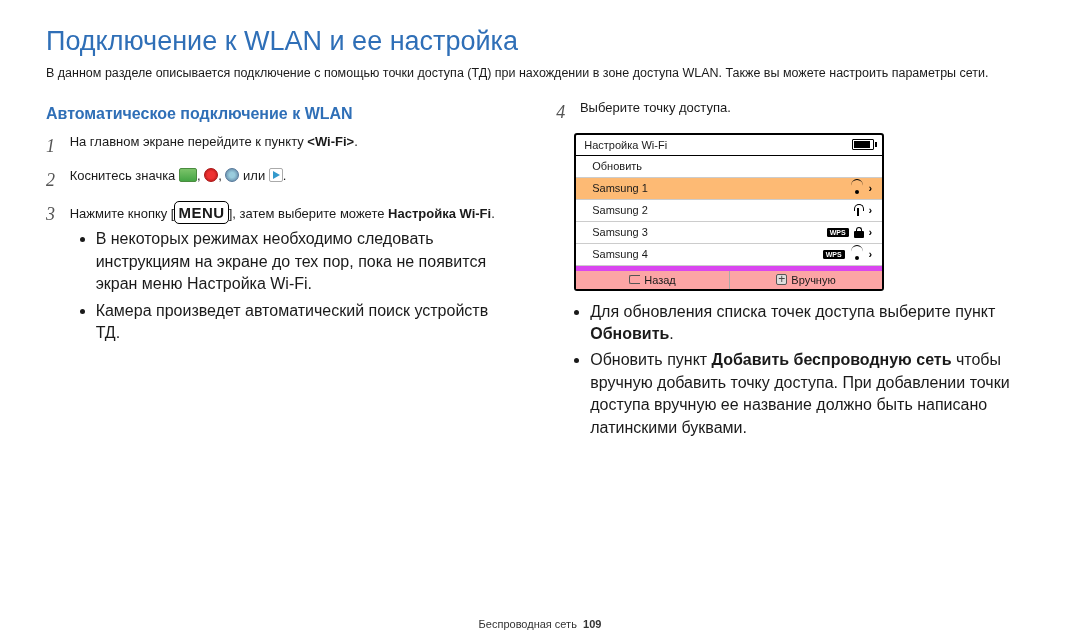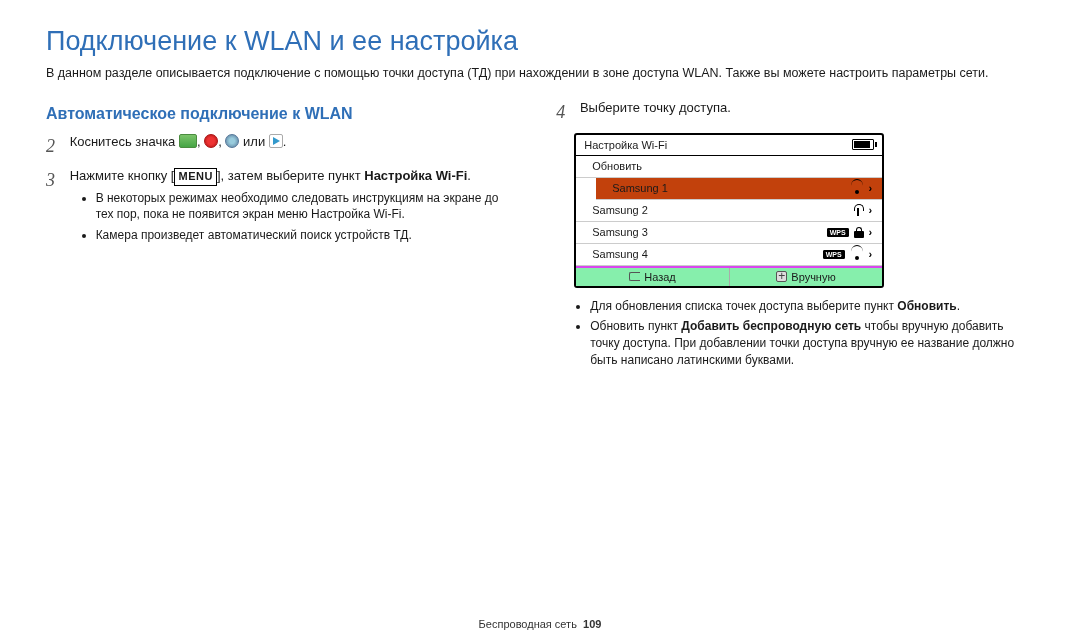--- a/index.html
+++ b/index.html
@@ -37,35 +37,35 @@
     font-style:italic;
     font-size:18px;
     color:#555;
     display:inline-block;
     width:20px;
     font-family: Georgia, 'Times New Roman', serif;
     vertical-align:top;
   }
   .step-body { display:inline-block; width:calc(100% - 24px); vertical-align:top; }
   ul.sub-b { list-style:disc; padding-left:26px; margin:4px 0 0 0; }
-  ul.sub-b li { font-size:12px; margin-bottom:4px; line-height:1.4; }
+  ul.sub-b li { font-size:16px; margin-bottom:4px; line-height:1.4; }
   .inline-icon {
     display:inline-block; width:18px; height:14px;
     background:#ddd; border:1px solid #999; border-radius:2px;
     vertical-align:middle; position:relative; top:-1px;
   }
   .ic-green { background:linear-gradient(#7bc36a,#45a545); border-color:#4a8c3f; }
   .ic-red   { background:radial-gradient(circle,#e33 40%,#a11); border-color:#a11; border-radius:50%; width:14px; height:14px; }
   .ic-globe { background:radial-gradient(circle,#9cd 30%,#579); border-color:#579; border-radius:50%; width:14px; height:14px; }
   .ic-play  { background:#fff; border-color:#aaa; width:14px; height:14px; }
   .ic-play::after{content:"";position:absolute;left:3px;top:2px;border-left:7px solid #39c;border-top:4px solid transparent;border-bottom:4px solid transparent;}
   .menu-box {
     display:inline-block;
-    font-family: Arial; font-weight:700; font-size:11px;
-    border:1.2px solid #000; padding:0 3px; border-radius:0;
+    font-family: Arial; font-weight:700; font-size:15px;
+    border:1.2px solid #000; padding:0 3px; border-radius:5px;
     letter-spacing:0.5px;
   }
   b.strong { font-weight:700; }
 
   
   .device {
     width:310px;
     border:2px solid #000;
     border-radius:3px;
     margin:0 0 10px 18px;
@@ -80,35 +80,35 @@
     width:22px; height:11px; border:1.3px solid #000; border-radius:1px;
     position:relative; display:inline-block;
   }
   .battery::after{content:"";position:absolute;right:-4px;top:2px;width:2px;height:5px;background:#000;}
   .battery::before{content:"";position:absolute;left:1px;top:1px;width:16px;height:7px;background:#000;}
   .dev-row {
     display:flex; justify-content:space-between; align-items:center;
     padding:4px 10px 4px 16px; border-bottom:1px solid #ccc;
     height:22px;
   }
-  .dev-row.hl { background:#c2410c;margin-left:20px; }
+  .dev-row.hl { background:#fdba74; }
   .row-icons { display:flex; gap:5px; align-items:center; }
   .wifi-ic { width:14px;height:12px;position:relative;display:inline-block; }
   .wifi-ic::before{content:"";position:absolute;bottom:0;left:5px;width:4px;height:4px;background:#000;border-radius:50%;}
   .wifi-ic::after{content:"";position:absolute;bottom:2px;left:1px;width:12px;height:12px;border:1.5px solid #000;border-bottom:none;border-left:none;border-right:none;border-radius:50% 50% 0 0;transform:none;}
   .chev { font-weight:700;color:#000; }
   .lock-ic{display:inline-block;width:10px;height:11px;position:relative;}
   .lock-ic::before{content:"";position:absolute;bottom:0;left:0;width:10px;height:7px;background:#000;border-radius:1px;}
   .lock-ic::after{content:"";position:absolute;top:0;left:2px;width:4px;height:5px;border:1.3px solid #000;border-bottom:none;border-radius:3px 3px 0 0;}
   .antenna-ic{display:inline-block;width:12px;height:12px;position:relative;}
   .antenna-ic::before{content:"";position:absolute;bottom:0;left:5px;width:2px;height:8px;background:#000;}
   .antenna-ic::after{content:"";position:absolute;top:0;left:2px;width:8px;height:6px;border:1.3px solid #000;border-bottom:none;border-radius:5px 5px 0 0;}
   .wps-badge{display:inline-block;font-size:7px;font-weight:700;border:1px solid #000;padding:0 2px;border-radius:1px;background:#000;color:#fff;letter-spacing:0;}
   .dev-foot {
-    display:flex; border-top:2px solid #d946ef; background:#86efac;
+    display:flex; border-top:5px solid #d946ef; background:#fca5a5;
   }
   .dev-btn {
     flex:1; text-align:center; padding:3px 4px; font-size:11px;
     border-right:1px solid #aaa; display:flex;align-items:center;justify-content:center;gap:4px;
   }
   .dev-btn:last-child{border-right:none;}
   .back-ic{display:inline-block;width:11px;height:9px;border:1px solid #555;border-right:none;border-radius:2px 0 0 2px;position:relative;}
   .plus-ic{display:inline-block;width:11px;height:11px;border:1px solid #555;background:#ddd;border-radius:2px;position:relative;}
   .plus-ic::before{content:"+";position:absolute;left:1px;top:-3px;font-size:12px;color:#444;}
 
@@ -121,34 +121,40 @@
 </head>
 <body>
 
 <h1 class="title">Подключение к WLAN и ее настройка</h1>
 <p class="intro">В данном разделе описывается подключение с помощью точки доступа (ТД) при нахождении в зоне доступа WLAN. Также вы можете настроить параметры сети.</p>
 
 <div class="cols">
   <div class="col-l">
     <h2 class="sub">Автоматическое подключение к WLAN</h2>
     <ol class="steps">
+      <li>
+        <span class="num">1</span>
+        <span class="step-body">
+          <span>На главном экране перейдите к пункту </span><b class="strong">&lt;Wi-Fi&gt;</b><span>.</span>
+        </span>
+      </li>
       <li>
         <span class="num">2</span>
         <span class="step-body">
           <span>Коснитесь значка </span>
           <span class="inline-icon ic-green"></span><span>, </span>
           <span class="inline-icon ic-red"></span><span>, </span>
           <span class="inline-icon ic-globe"></span><span> или </span>
           <span class="inline-icon ic-play"></span><span>.</span>
         </span>
       </li>
       <li>
         <span class="num">3</span>
         <span class="step-body">
-          <span>Нажмите кнопку [</span><span class="menu-box">MENU</span><span>], затем выберите пункт </span><b class="strong">Настройка Wi-Fi</b><span>.</span>
+          <span>Нажмите кнопку [</span><span class="menu-box">MENU</span><span>], затем выберите можете </span><b class="strong">Настройка Wi-Fi</b><span>.</span>
           <ul class="sub-b">
             <li>В некоторых режимах необходимо следовать инструкциям на экране до тех пор, пока не появится экран меню Настройка Wi-Fi.</li>
             <li>Камера произведет автоматический поиск устройств ТД.</li>
           </ul>
         </span>
       </li>
     </ol>
   </div>
 
   <div class="col-r">

